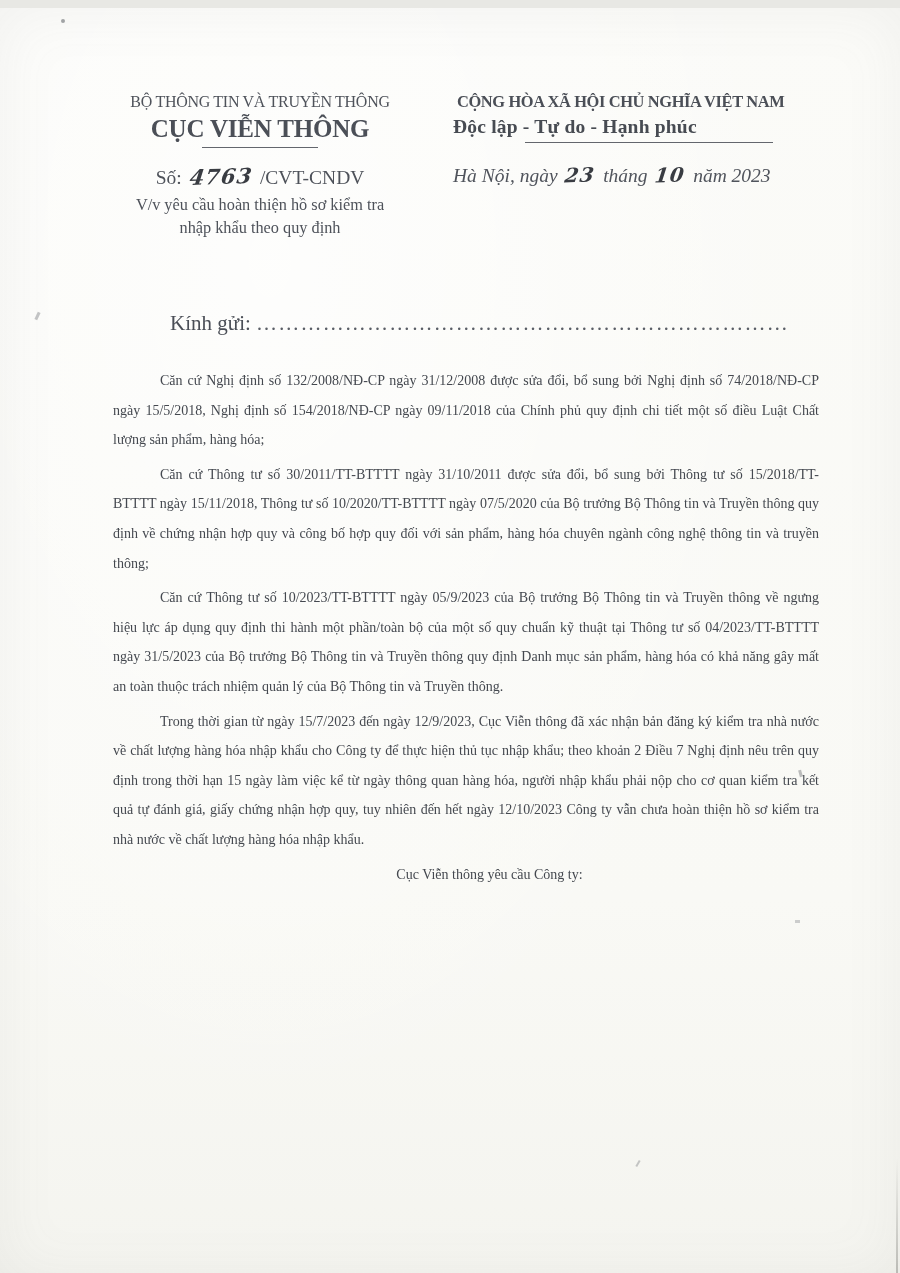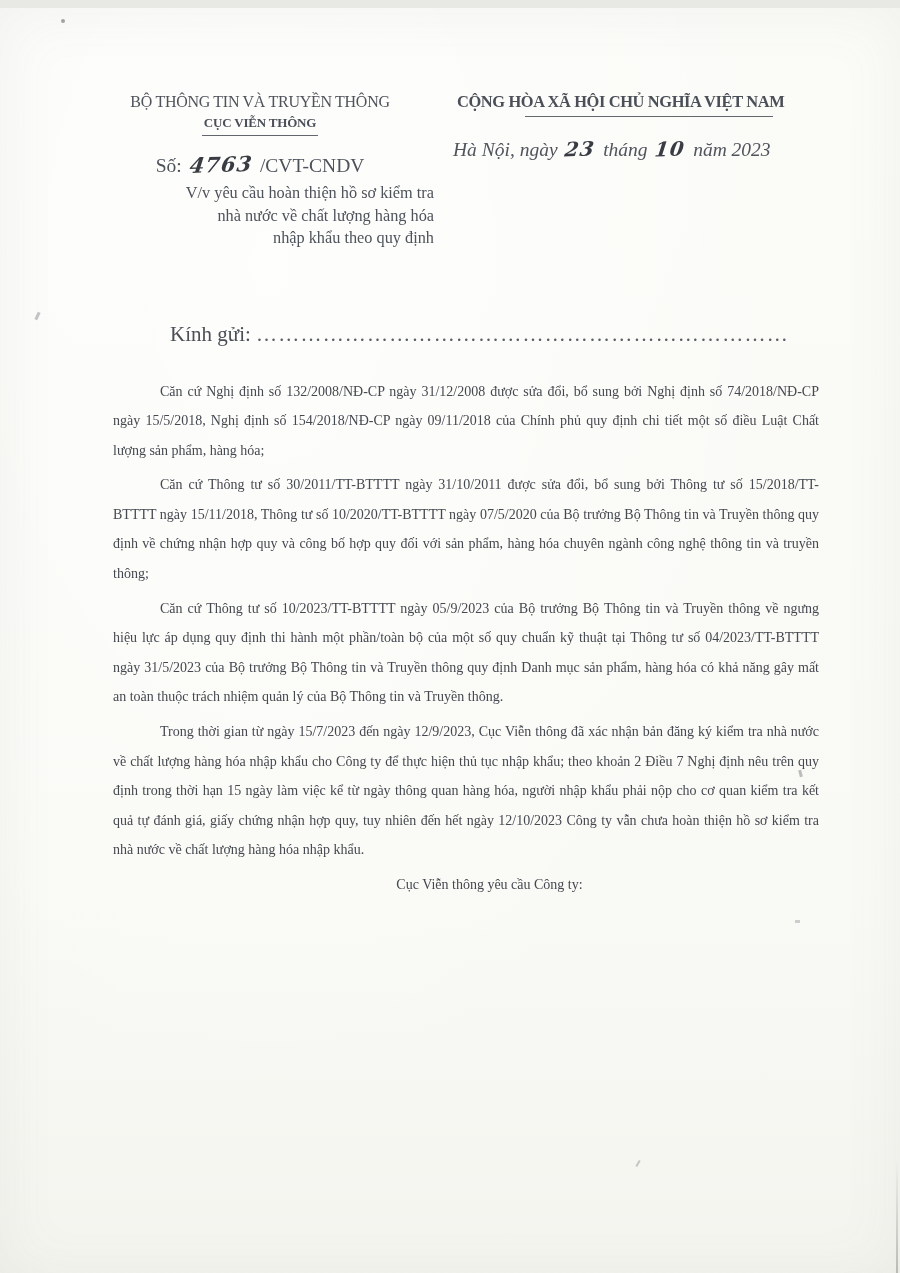--- a/index.html
+++ b/index.html
@@ -21,39 +21,39 @@
   
   .header { display: flex; justify-content: space-between; align-items: flex-start; }
   .header-left { width: 348px; margin-left: 58px; text-align: center; }
   .header-right { width: 392px; }
   .org-parent {
     font-size: 16.5px; letter-spacing: -0.3px; color: #4e525a;
     transform: scaleX(0.97); transform-origin: center;
     white-space: nowrap;
   }
   .org-name {
-    font-size: 13px; font-weight: bold; letter-spacing: -0.2px;
+    font-size: 25px; font-weight: bold; letter-spacing: -0.2px;
     color: #4b4f57; margin-top: 3px; white-space: nowrap;
   }
   .org-underline {
     width: 116px; height: 0; border-bottom: 1.6px solid #63666d;
     margin: 4px auto 16px auto;
   }
   .doc-number { font-size: 19.5px; color: #4e525a; white-space: nowrap; }
   .handwritten {
     display: inline-block;
     font-family: "DejaVu Serif", serif;
     font-style: italic; font-weight: bold;
     color: #393c42;
     transform: skewX(-9deg) rotate(-2deg);
     letter-spacing: 1px;
     font-size: 21px;
     padding: 0 3px;
   }
-  .subject { font-size: 16.3px; line-height: 22.5px; color: #4e525a; margin-top: 5px; text-align: right; }
+  .subject { font-size: 16.3px; line-height: 22.5px; color: #4e525a; margin-top: 5px; }
   .national-title {
     font-size: 16.8px; font-weight: bold; letter-spacing: -0.4px;
     color: #4b4f57; white-space: nowrap;
     transform: scaleX(0.98); transform-origin: center;
   }
   .national-motto {
     font-size: 19.5px; font-weight: bold; letter-spacing: 0.2px;
     color: #474b52; margin-top: 4px; white-space: nowrap;
   }
   .motto-underline {
@@ -99,27 +99,27 @@
       <div class="org-parent">BỘ THÔNG TIN VÀ TRUYỀN THÔNG</div>
       <div class="org-name">CỤC VIỄN THÔNG</div>
       <div class="org-underline"></div>
       <div class="doc-number">
         <span>Số:</span>
         <span class="handwritten">4763</span>
         <span>/CVT-CNDV</span>
       </div>
       <div class="subject">
         <div>V/v yêu cầu hoàn thiện hồ sơ kiểm tra</div>
-        <div>nhà nước về chất lượng hàng hóa</div>
         <div>nhập khẩu theo quy định</div>
       </div>
     </div>
 
     <div class="header-right">
       <div class="national-title">CỘNG HÒA XÃ HỘI CHỦ NGHĨA VIỆT NAM</div>
+      <div class="national-motto">Độc lập - Tự do - Hạnh phúc</div>
       <div class="motto-underline"></div>
       <div class="dateline">
         <span>Hà Nội, ngày</span>
         <span class="handwritten">23</span>
         <span>tháng</span>
         <span class="handwritten">10</span>
         <span>năm 2023</span>
       </div>
     </div>
 

